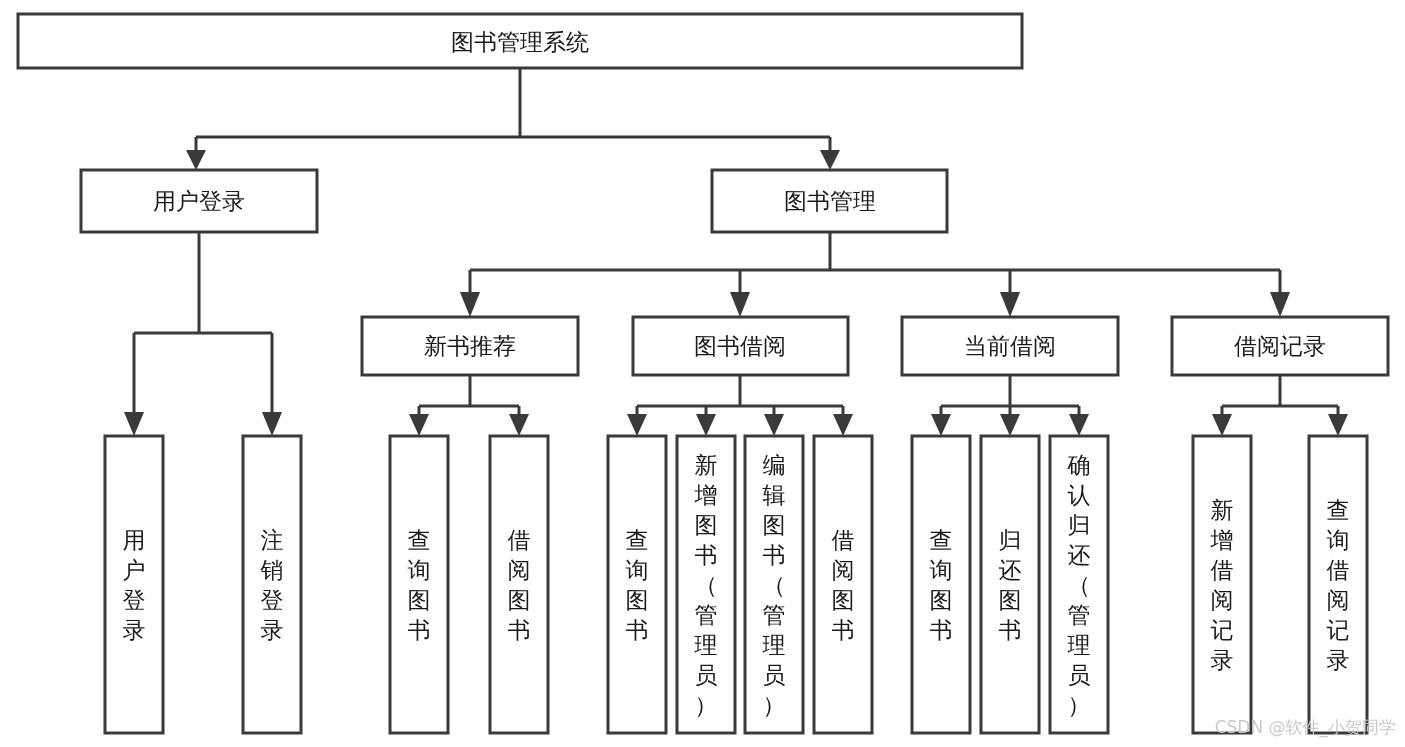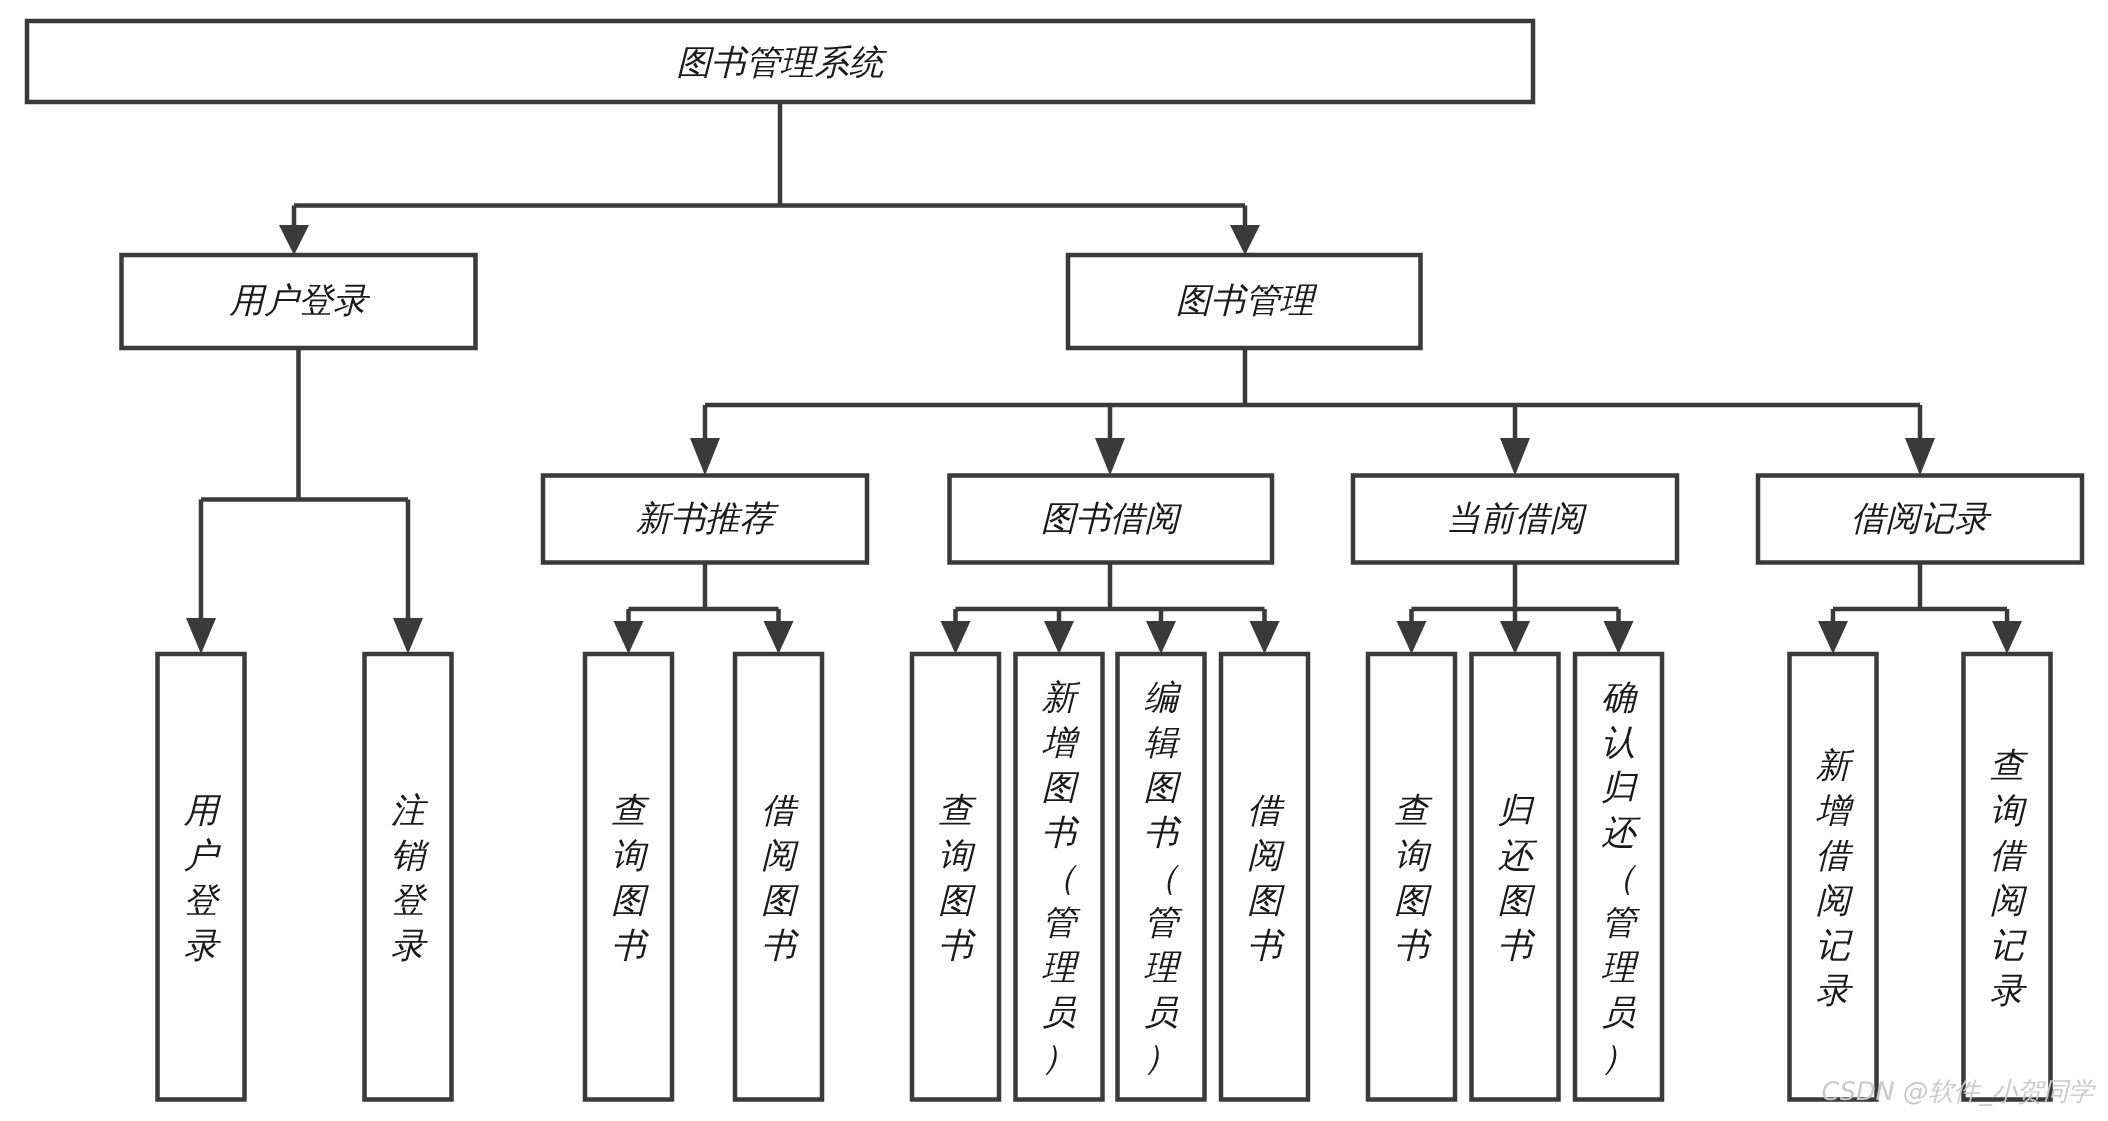--- a/index.html
+++ b/index.html
@@ -14,21 +14,20 @@
     font-family: "DejaVu Sans", "Liberation Sans", sans-serif;
     overflow: hidden;
     position: relative;
   }
   #diagram-root {
     position: absolute;
     left: 0;
     top: 0;
     width: 1405px;
     height: 747px;
-    font-style: italic;
   }
   svg#diagram-svg {
     display: block;
     width: 1405px;
     height: 747px;
   }
   .node-box {
     fill: #ffffff;
     stroke: #3a3a3a;
     stroke-width: 3;

